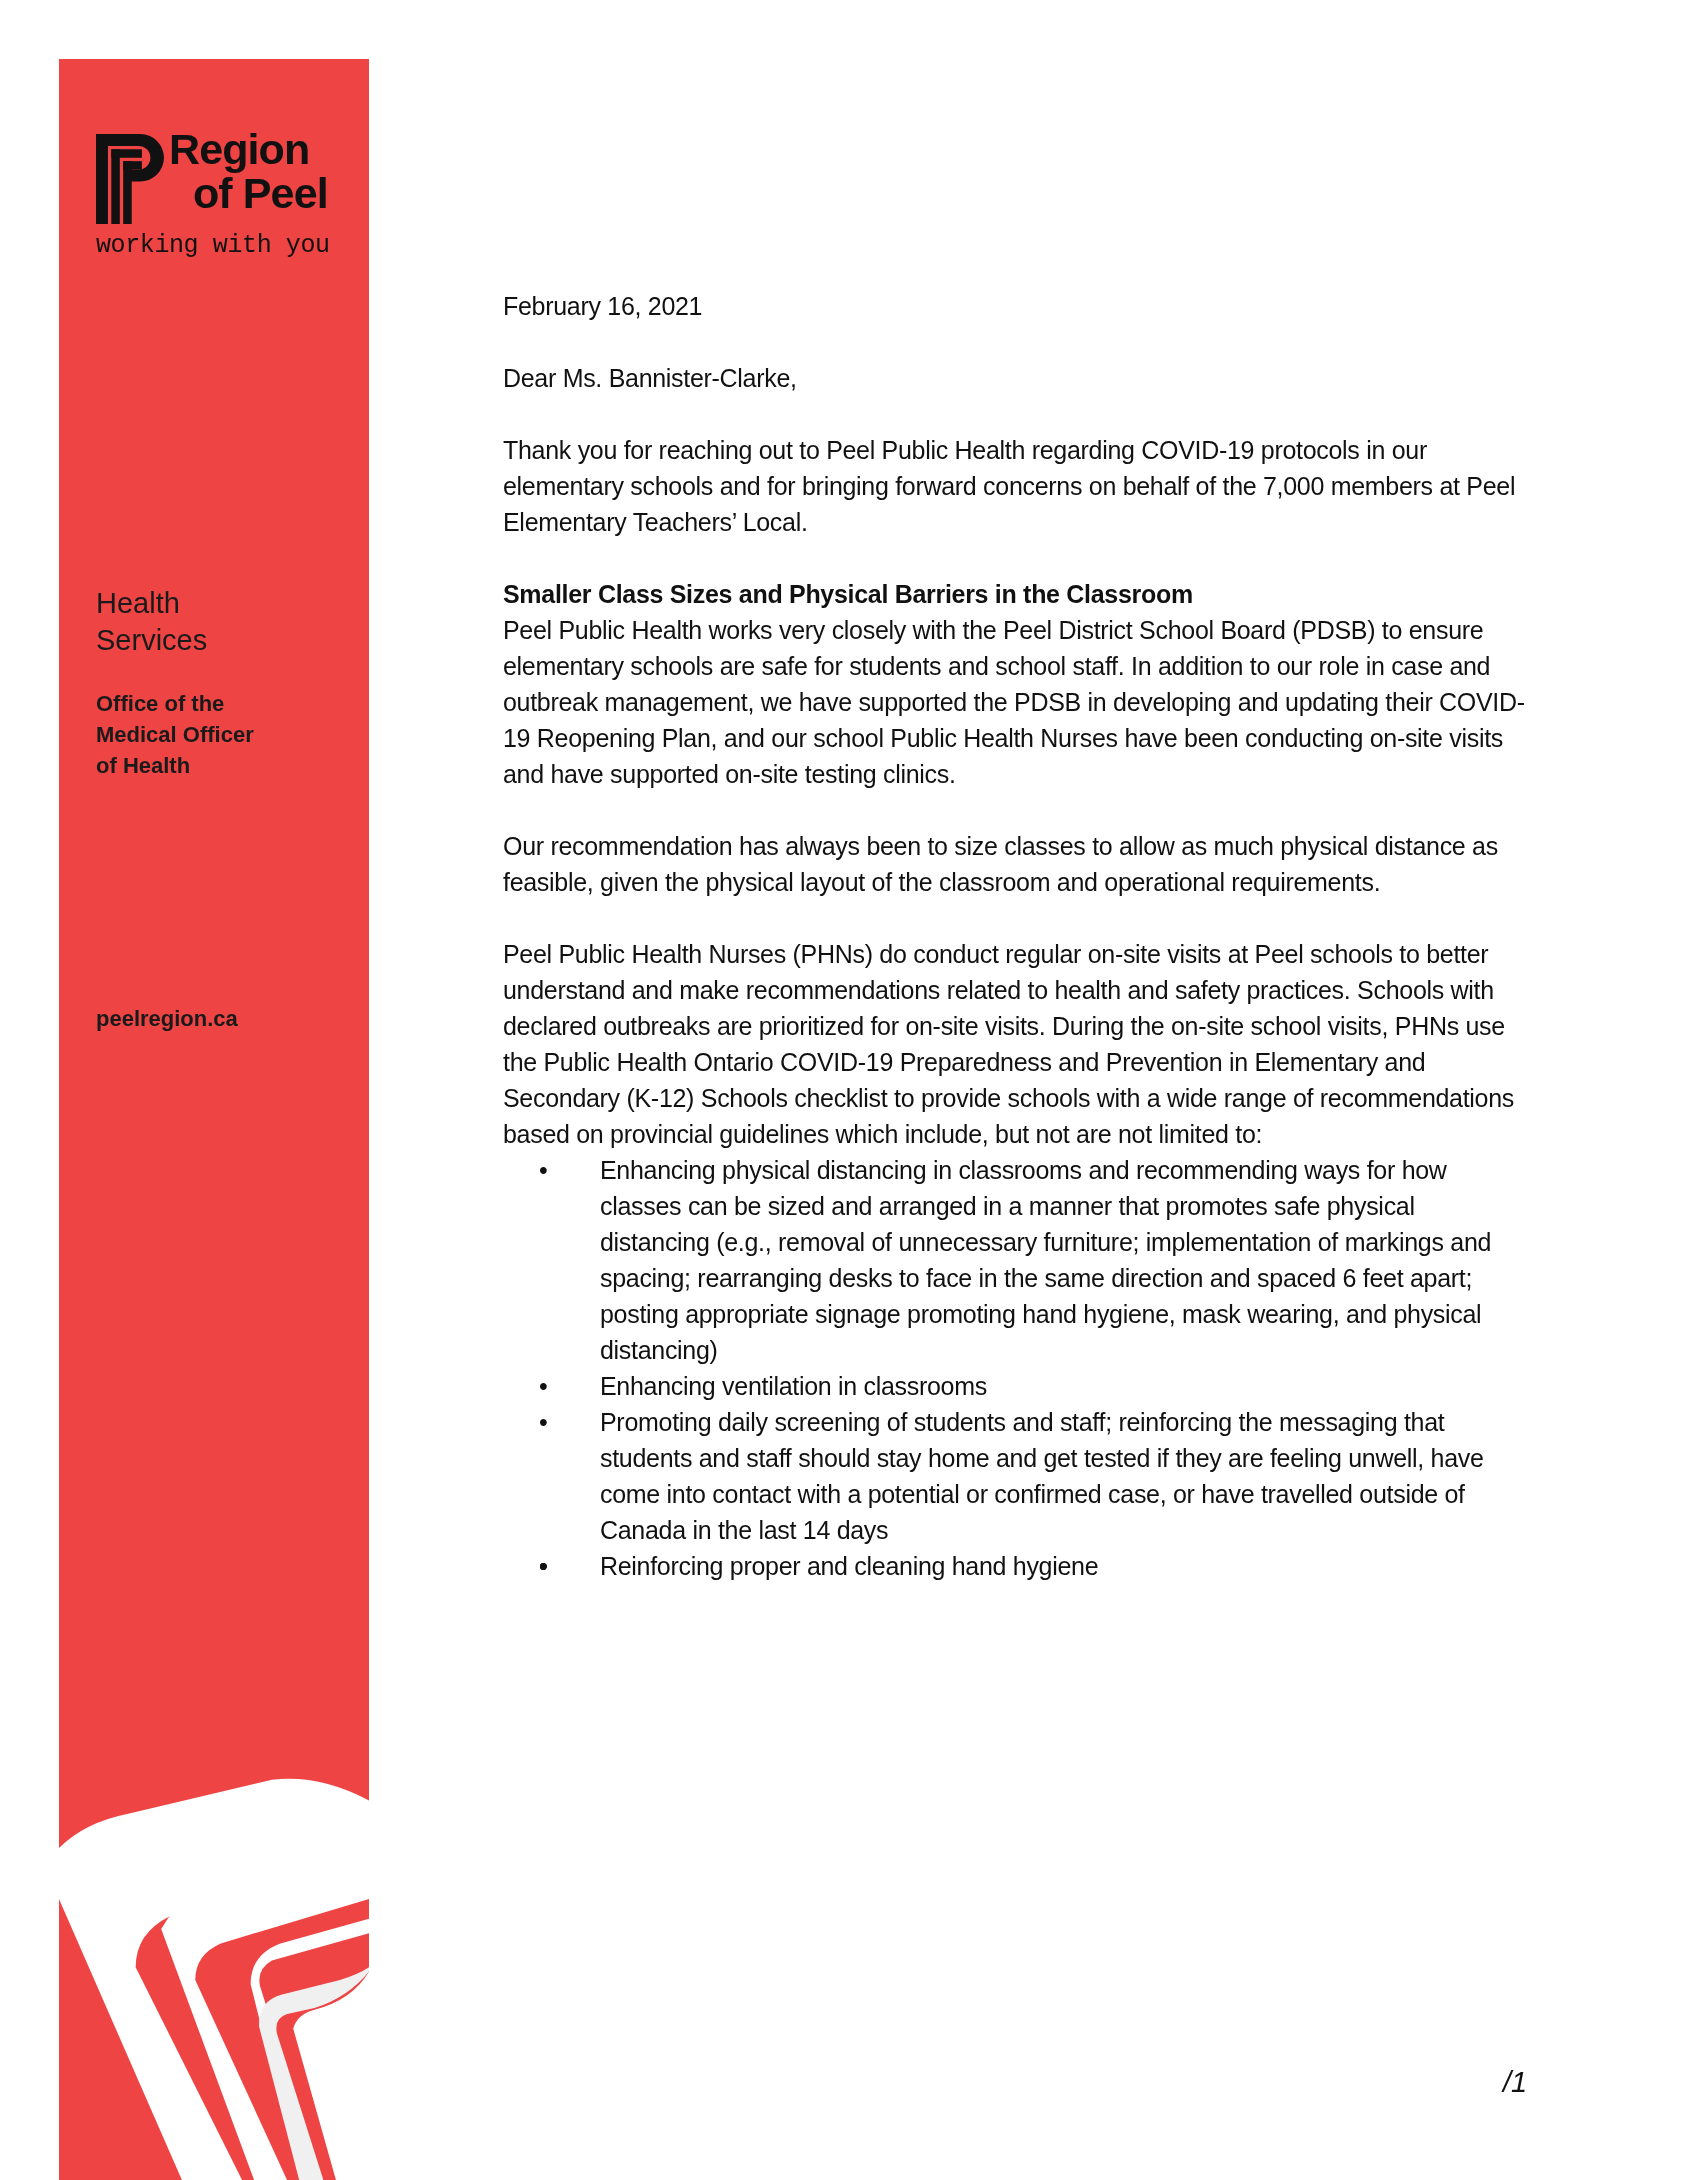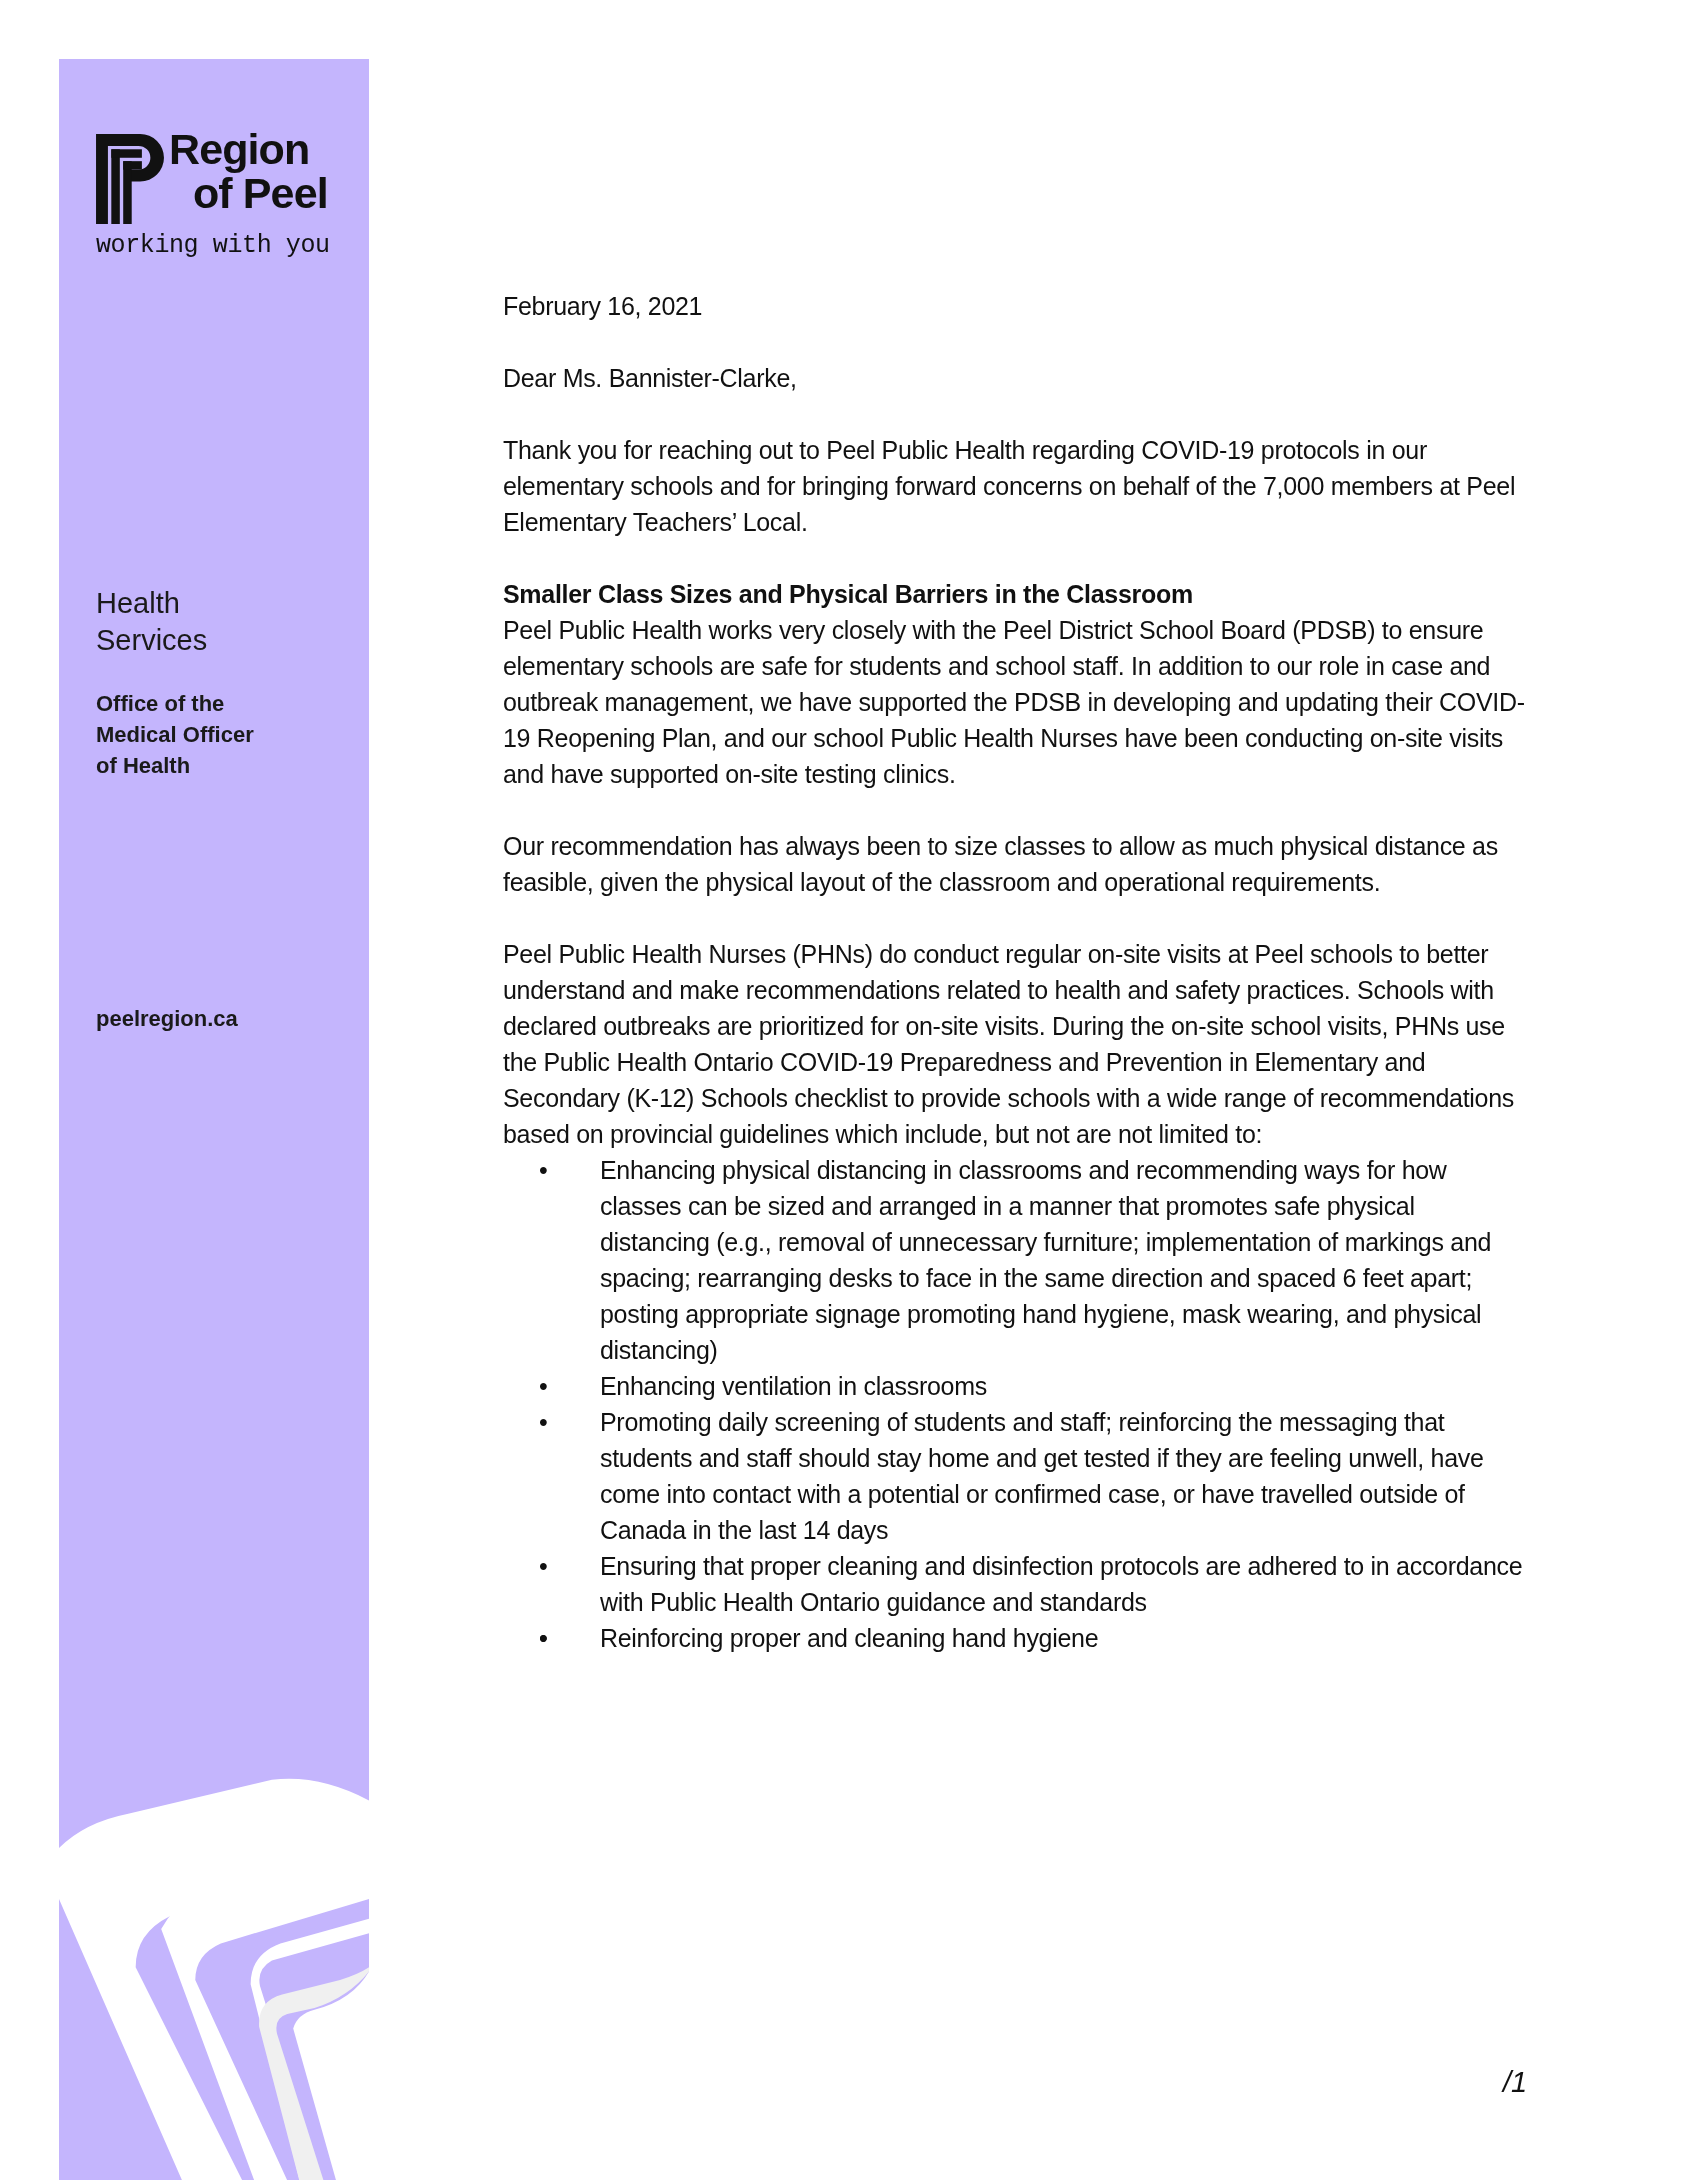--- a/index.html
+++ b/index.html
@@ -1,18 +1,18 @@
 <!DOCTYPE html>
 <html style="font-size:13.6px"><head>
 <meta charset="utf-8">
 <style>
   html, body { margin:0; padding:0; background:#ffffff; }
   body { width:1685px; height:2181px; position:relative; overflow:hidden;
          font-family:"Liberation Sans", sans-serif; color:#111; }
-  .sidebar { position:absolute; left:59px; top:59px; width:310px; height:2122px; background:#c4b5fd; overflow:hidden; }
+  .sidebar { position:absolute; left:59px; top:59px; width:310px; height:2122px; background:#ef4444; overflow:hidden; }
   .logo { position:absolute; left:37px; top:75px; width:247px; height:136px; }
   .logo-mark { position:absolute; left:0; top:0; width:68px; height:90px; }
   .logo-title { position:absolute; left:73px; top:-6.8px; font-weight:bold; font-size:43px; line-height:44px; letter-spacing:-0.9px; color:#111; }
   .logo-tag { position:absolute; left:0; top:96px; font-size:25px; line-height:32px; color:#111; letter-spacing:-0.4px; white-space:nowrap;font-family:Liberation Mono, monospace; }
   .side-block { position:absolute; left:37px; color:#1a1a1a; }
   .dept { top:526px; font-size:29px; line-height:37px; }
   .office { top:629px; font-size:22px; line-height:31px; font-weight:bold; }
   .address { top:765px; font-size:22px; line-height:31px; }
   .website { top:944px; font-size:22px; line-height:31px; font-weight:bold; }
   .watermark { position:absolute; left:0; top:1661px; width:310px; height:520px; }
@@ -84,20 +84,20 @@
 
   <div class="heading">Smaller Class Sizes and Physical Barriers in the Classroom</div>
   <p>Peel Public Health works very closely with the Peel District School Board (PDSB) to ensure elementary schools are safe for students and school staff. In addition to our role in case and outbreak management, we have supported the PDSB in developing and updating their COVID-19 Reopening Plan, and our school Public Health Nurses have been conducting on-site visits and have supported on-site testing clinics.</p>
   <p>Our recommendation has always been to size classes to allow as much physical distance as feasible, given the physical layout of the classroom and operational requirements.</p>
   <p style="margin-bottom:0">Peel Public Health Nurses (PHNs) do conduct regular on-site visits at Peel schools to better understand and make recommendations related to health and safety practices. Schools with declared outbreaks are prioritized for on-site visits. During the on-site school visits, PHNs use the Public Health Ontario COVID-19 Preparedness and Prevention in Elementary and Secondary (K-12) Schools checklist to provide schools with a wide range of recommendations based on provincial guidelines which include, but not are not limited to:</p>
 
   <ul>
     <li><span class="bullet">•</span><span>Enhancing physical distancing in classrooms and recommending ways for how classes can be sized and arranged in a manner that promotes safe physical distancing (e.g., removal of unnecessary furniture; implementation of markings and spacing; rearranging desks to face in the same direction and spaced 6 feet apart; posting appropriate signage promoting hand hygiene, mask wearing, and physical distancing)</span></li>
     <li><span class="bullet">•</span><span>Enhancing ventilation in classrooms</span></li>
     <li><span class="bullet">•</span><span>Promoting daily screening of students and staff; reinforcing the messaging that students and staff should stay home and get tested if they are feeling unwell, have come into contact with a potential or confirmed case, or have travelled outside of Canada in the last 14 days</span></li>
-    <li><span class="bullet">•</span><span>Ensuring that proper cleaning and disinfection protocols are adhered to in accordance with Public Health Ontario guidance and standards</span></li>
+    <li><span class="bullet">•</span></li>
     <li><span class="bullet">•</span></li>
     <li><span class="bullet">•</span><span>Reinforcing proper and cleaning hand hygiene</span></li>
   </ul>
 </div>
 
 <div class="page-num">/1</div>
 
 
 </body></html>

